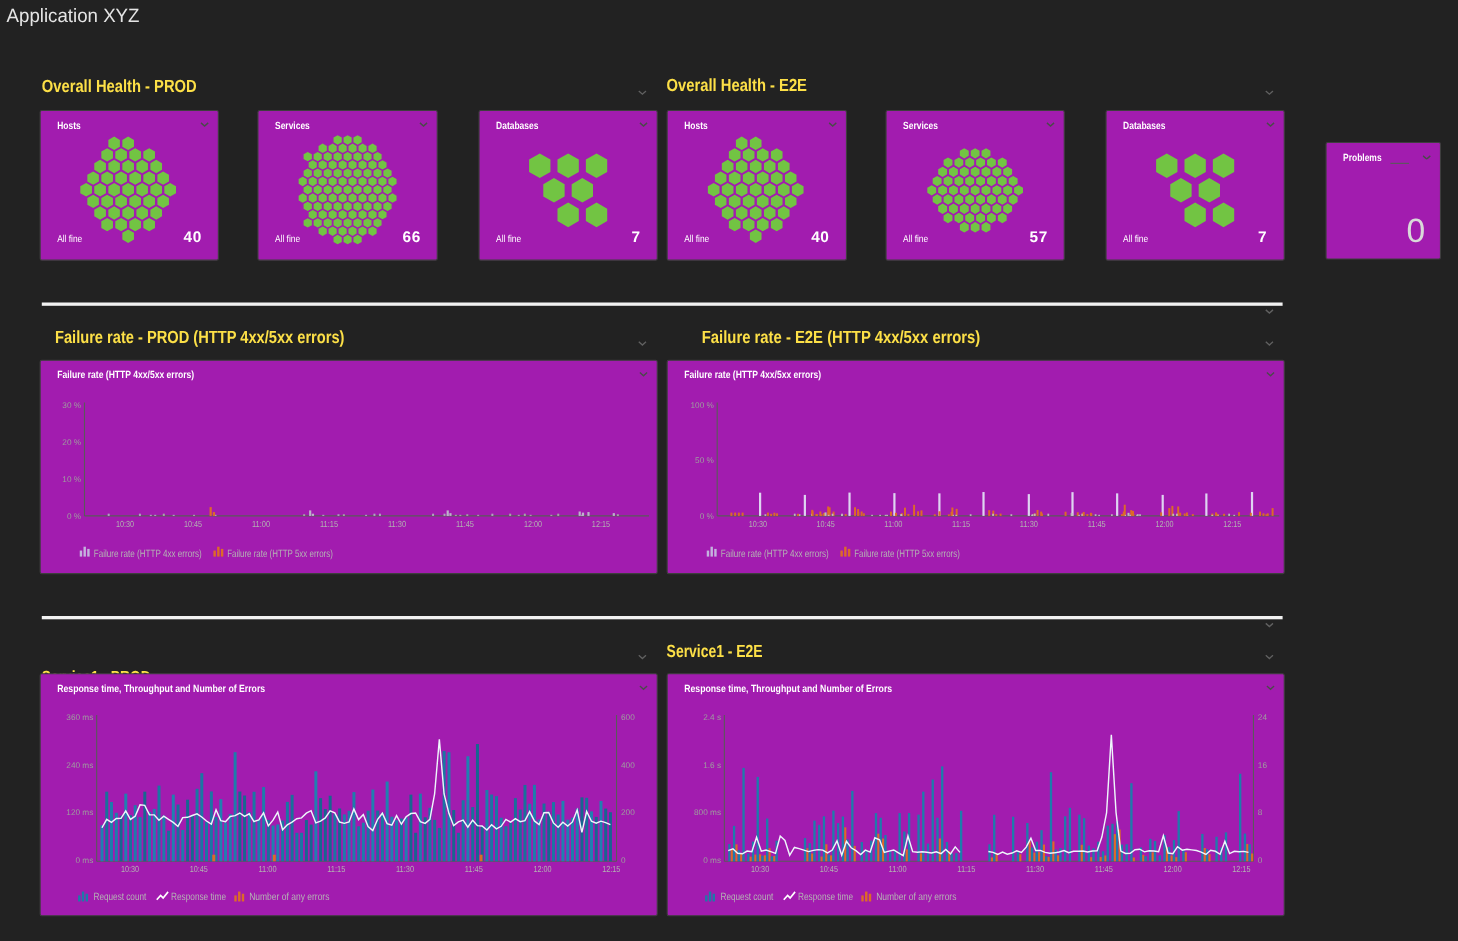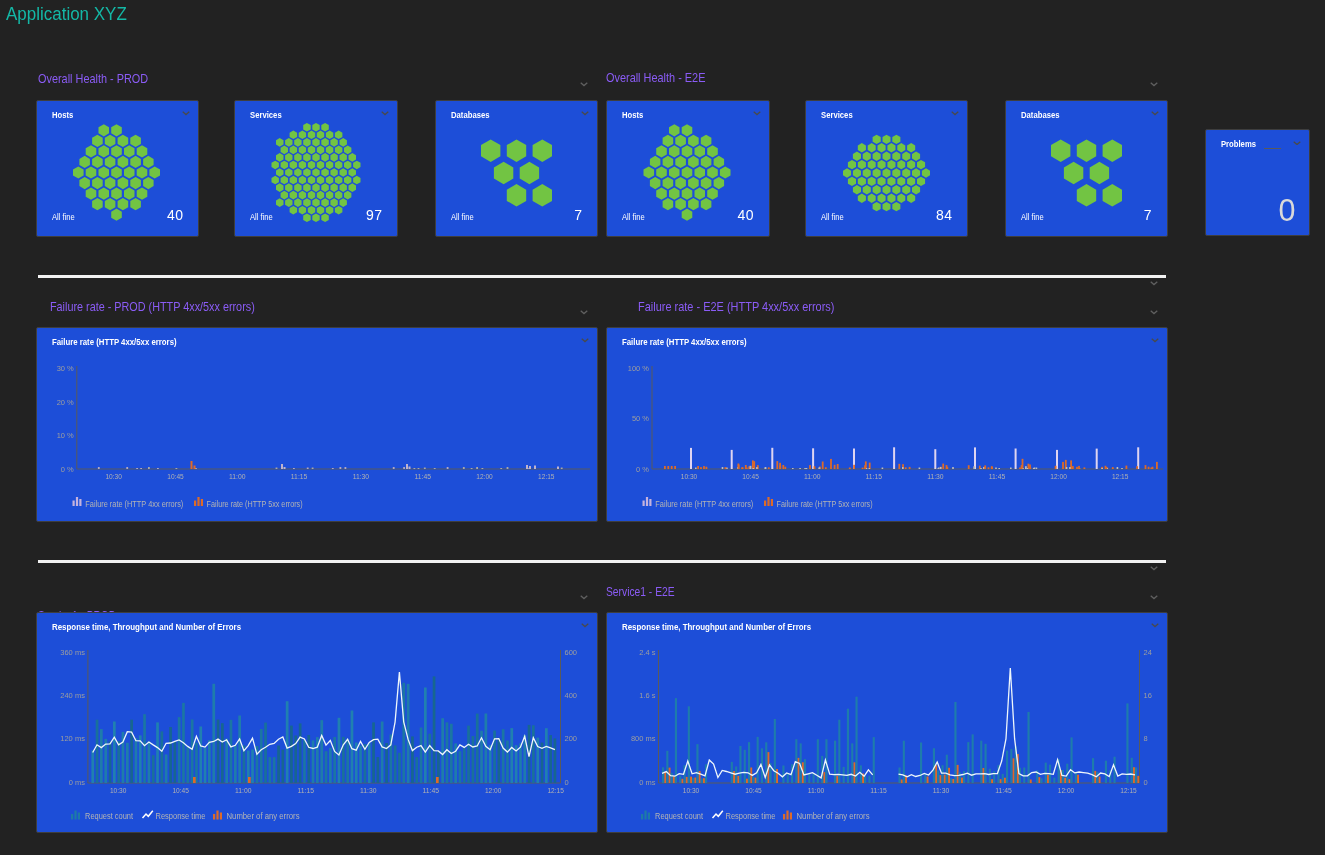--- a/index.html
+++ b/index.html
@@ -1,24 +1,24 @@
 <!DOCTYPE html>
 <html><head><meta charset="utf-8"><style>
 
 *{margin:0;padding:0;box-sizing:border-box}
 body{width:1325px;height:855px;background:#222222;font-family:"Liberation Sans",sans-serif;position:relative;overflow:hidden}
 .abs{position:absolute}
-.tile{position:absolute;background:#1d4ed8;border:1px solid #3e3e3e;border-radius:2px}
+.tile{position:absolute;background:#a21caf;border:1px solid #3e3e3e;border-radius:2px}
 .ttitle{position:absolute;left:15px;top:8px;font-size:9.5px;font-weight:bold;color:#fff}
-.sect{position:absolute;font-size:13px;font-weight:normal;color:#8b5cf6}
+.sect{position:absolute;font-size:16px;font-weight:bold;color:#fde047}
 .allfine{position:absolute;left:15px;bottom:13.5px;font-size:9px;font-weight:normal;color:#fff}
-.count{position:absolute;right:14.5px;bottom:13px;font-size:14px;font-weight:normal;color:#fff;letter-spacing:.5px}
+.count{position:absolute;right:14.5px;bottom:13px;font-size:14px;font-weight:bold;color:#fff;letter-spacing:.5px}
 
 </style></head><body>
-<div class="abs" style="left:6px;top:3.5px;font-size:17.5px;color:#14b8a6"><span style="display:inline-block;transform:scaleX(0.97);transform-origin:0 50%;white-space:nowrap">Application XYZ</span></div>
+<div class="abs" style="left:6px;top:3.5px;font-size:17.5px;color:#e5e5e5"><span style="display:inline-block;transform:scaleX(0.97);transform-origin:0 50%;white-space:nowrap">Application XYZ</span></div>
 <div class="sect" style="left:38px;top:71px"><span style="display:inline-block;transform:scaleX(0.838);transform-origin:0 50%;white-space:nowrap">Overall Health - PROD</span></div>
 <svg class="abs" style="left:580px;top:82px" width="8" height="4.5" viewBox="0 0 9 5" preserveAspectRatio="none">
     <path d="M0.8,0.8 L4.5,4 L8.2,0.8" fill="none" stroke="#606060" stroke-width="1.4"></path>
   </svg>
 <div class="sect" style="left:606px;top:70px"><span style="display:inline-block;transform:scaleX(0.839);transform-origin:0 50%;white-space:nowrap">Overall Health - E2E</span></div>
 <svg class="abs" style="left:1150px;top:82px" width="8" height="4.5" viewBox="0 0 9 5" preserveAspectRatio="none">
     <path d="M0.8,0.8 L4.5,4 L8.2,0.8" fill="none" stroke="#606060" stroke-width="1.4"></path>
   </svg>
 <div class="tile" style="left:36px;top:99.5px;width:163px;height:137px">
     <div class="ttitle"><span style="display:inline-block;transform:scaleX(0.807);transform-origin:0 50%;white-space:nowrap">Hosts</span></div>
@@ -168,21 +168,21 @@
       <polygon points="90.1,22.0 93.8,24.1 93.8,28.4 90.1,30.6 86.3,28.4 86.3,24.1" fill="#72c443"></polygon>
       <polygon points="71.9,112.4 75.7,114.6 75.7,118.9 71.9,121.0 68.2,118.9 68.2,114.6" fill="#72c443"></polygon>
       <polygon points="90.1,112.4 93.8,114.6 93.8,118.9 90.1,121.0 86.3,118.9 86.3,114.6" fill="#72c443"></polygon>
       <polygon points="44.7,37.1 48.5,39.2 48.5,43.5 44.7,45.7 41.0,43.5 41.0,39.2" fill="#72c443"></polygon>
       <polygon points="44.7,97.3 48.5,99.5 48.5,103.8 44.7,105.9 41.0,103.8 41.0,99.5" fill="#72c443"></polygon>
     </svg>
     <svg class="abs" style="left:146px;top:10.5px" width="8" height="4.5" viewBox="0 0 9 5" preserveAspectRatio="none">
       <path d="M0.8,0.8 L4.5,4 L8.2,0.8" fill="none" stroke="#4a4a4a" stroke-width="1.4"></path>
     </svg>
     <div class="allfine"><span style="display:inline-block;transform:scaleX(0.843);transform-origin:0 50%;white-space:nowrap">All fine</span></div>
-    <div class="count">97</div>
+    <div class="count">66</div>
   </div>
 <div class="tile" style="left:435px;top:99.5px;width:163px;height:137px">
     <div class="ttitle"><span style="display:inline-block;transform:scaleX(0.81);transform-origin:0 50%;white-space:nowrap">Databases</span></div>
     <svg style="position:absolute;left:0;top:0" width="163" height="137">
       <polygon points="54.7,38.5 64.4,44.1 64.4,55.3 54.7,60.9 45.0,55.3 45.0,44.1" fill="#72c443"></polygon>
       <polygon points="80.5,38.5 90.2,44.1 90.2,55.3 80.5,60.9 70.8,55.3 70.8,44.1" fill="#72c443"></polygon>
       <polygon points="106.3,38.5 116.0,44.1 116.0,55.3 106.3,60.9 96.6,55.3 96.6,44.1" fill="#72c443"></polygon>
       <polygon points="67.6,60.8 77.3,66.4 77.3,77.6 67.6,83.2 57.9,77.6 57.9,66.4" fill="#72c443"></polygon>
       <polygon points="93.4,60.8 103.1,66.4 103.1,77.6 93.4,83.2 83.7,77.6 83.7,66.4" fill="#72c443"></polygon>
       <polygon points="80.5,83.1 90.2,88.7 90.2,99.9 80.5,105.5 70.8,99.9 70.8,88.7" fill="#72c443"></polygon>
@@ -302,21 +302,21 @@
       <polygon points="120.0,67.3 124.0,69.7 124.0,74.3 120.0,76.7 115.9,74.3 115.9,69.7" fill="#72c443"></polygon>
       <polygon points="70.6,33.7 74.7,36.0 74.7,40.7 70.6,43.1 66.6,40.7 66.6,36.0" fill="#72c443"></polygon>
       <polygon points="90.4,33.7 94.4,36.0 94.4,40.7 90.4,43.1 86.3,40.7 86.3,36.0" fill="#72c443"></polygon>
       <polygon points="70.6,100.9 74.7,103.3 74.7,108.0 70.6,110.3 66.6,108.0 66.6,103.3" fill="#72c443"></polygon>
       <polygon points="90.4,100.9 94.4,103.3 94.4,108.0 90.4,110.3 86.3,108.0 86.3,103.3" fill="#72c443"></polygon>
     </svg>
     <svg class="abs" style="left:145.5px;top:10.5px" width="8" height="4.5" viewBox="0 0 9 5" preserveAspectRatio="none">
       <path d="M0.8,0.8 L4.5,4 L8.2,0.8" fill="none" stroke="#4a4a4a" stroke-width="1.4"></path>
     </svg>
     <div class="allfine"><span style="display:inline-block;transform:scaleX(0.843);transform-origin:0 50%;white-space:nowrap">All fine</span></div>
-    <div class="count">84</div>
+    <div class="count">57</div>
   </div>
 <div class="tile" style="left:1004.5px;top:99.5px;width:163px;height:137px">
     <div class="ttitle"><span style="display:inline-block;transform:scaleX(0.81);transform-origin:0 50%;white-space:nowrap">Databases</span></div>
     <svg style="position:absolute;left:0;top:0" width="163" height="137">
       <polygon points="54.7,38.5 64.4,44.1 64.4,55.3 54.7,60.9 45.0,55.3 45.0,44.1" fill="#72c443"></polygon>
       <polygon points="80.5,38.5 90.2,44.1 90.2,55.3 80.5,60.9 70.8,55.3 70.8,44.1" fill="#72c443"></polygon>
       <polygon points="106.3,38.5 116.0,44.1 116.0,55.3 106.3,60.9 96.6,55.3 96.6,44.1" fill="#72c443"></polygon>
       <polygon points="67.6,60.8 77.3,66.4 77.3,77.6 67.6,83.2 57.9,77.6 57.9,66.4" fill="#72c443"></polygon>
       <polygon points="93.4,60.8 103.1,66.4 103.1,77.6 93.4,83.2 83.7,77.6 83.7,66.4" fill="#72c443"></polygon>
       <polygon points="80.5,83.1 90.2,88.7 90.2,99.9 80.5,105.5 70.8,99.9 70.8,88.7" fill="#72c443"></polygon>

